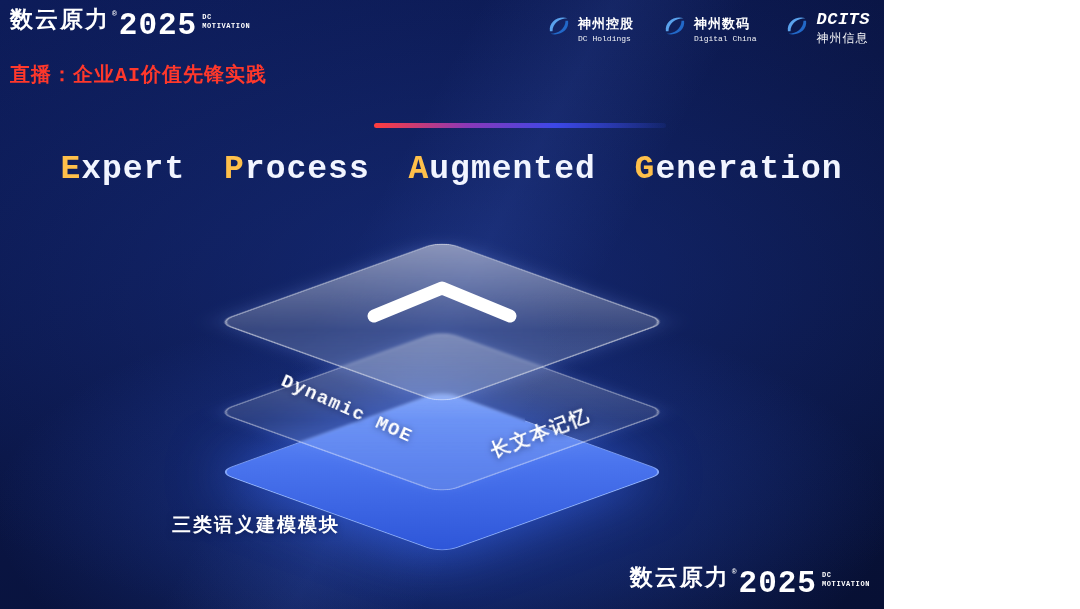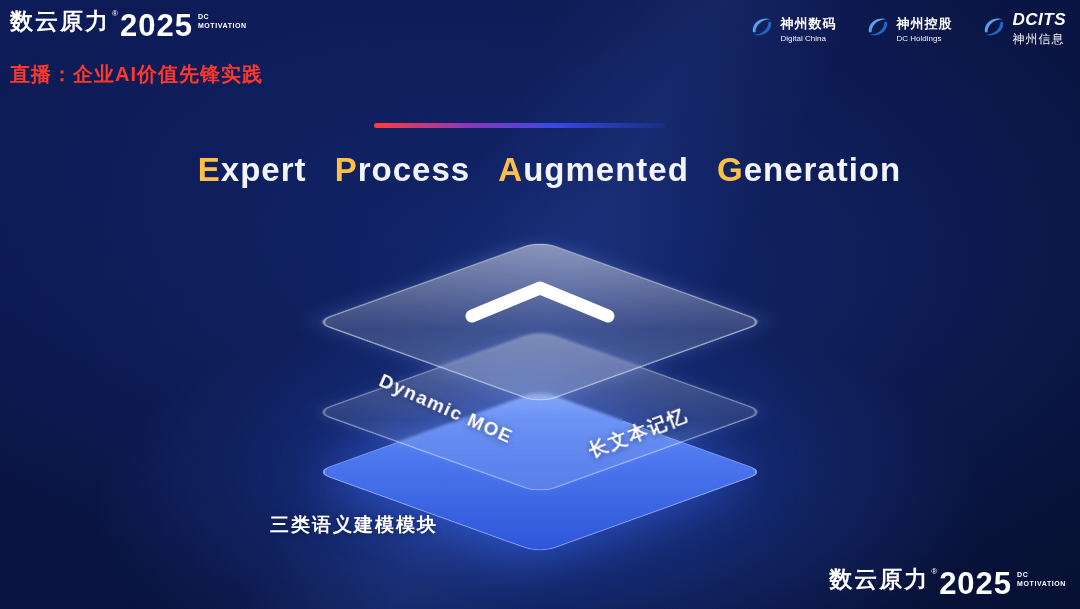--- a/index.html
+++ b/index.html
@@ -1,25 +1,26 @@
 <!DOCTYPE html>
 <html><head>
 <meta charset="utf-8">
 <style>
   * { margin:0; padding:0; box-sizing:border-box; }
   html,body { width:1080px; height:609px; }
   body { font-family:"Liberation Sans","DejaVu Sans",sans-serif; }
 
   .slide{
-    position:relative; width:1080px; height:609px; overflow:hidden;
+    position:relative; width:884px; height:609px; overflow:hidden;
     background:
       radial-gradient(ellipse 640px 300px at 50% 84%, rgba(48,92,225,0.42), rgba(48,92,225,0) 70%),
       radial-gradient(ellipse 920px 500px at 52% 46%, rgba(32,62,165,0.45), rgba(32,62,165,0) 72%),
       linear-gradient(155deg,#0d1c5a 0%,#0a1544 45%,#071034 100%);
     color:#fff;
+    font-family:Liberation Mono, monospace;
   }
   .bg-streak{ position:absolute; inset:0;
     background:linear-gradient(118deg, rgba(0,0,0,0) 40%, rgba(95,135,255,0.10) 51%, rgba(0,0,0,0) 62%);
   }
 
   
   .brand{ display:flex; align-items:flex-start; color:#fff; line-height:1; }
   .brand-cn{ font-size:23px; font-weight:900; letter-spacing:2px; }
   .brand-reg{ font-size:8px; vertical-align:top; margin:0 2px; }
   .brand-year{ font-size:31px; font-weight:800; letter-spacing:1px; }
@@ -92,34 +93,34 @@
 
   <div class="partners">
     <div class="partner">
       <span>
         <svg viewBox="0 0 40 40" width="26" height="26">
           <path d="M6 28 C4 14 18 4 33 8 C21 8 10 16 10 28 Z" fill="#5aa2ec"></path>
           <path d="M34 12 C36 26 22 36 7 32 C19 32 30 24 30 12 Z" fill="#2268c8"></path>
         </svg>
       </span>
       <span class="p-text">
-        <span class="p-name">神州数码</span>
-        <span class="p-sub">Digital China</span>
+        <span class="p-name">神州控股</span>
+        <span class="p-sub">DC Holdings</span>
       </span>
     </div>
     <div class="partner">
       <span>
         <svg viewBox="0 0 40 40" width="26" height="26">
           <path d="M6 28 C4 14 18 4 33 8 C21 8 10 16 10 28 Z" fill="#5aa2ec"></path>
           <path d="M34 12 C36 26 22 36 7 32 C19 32 30 24 30 12 Z" fill="#2268c8"></path>
         </svg>
       </span>
       <span class="p-text">
-        <span class="p-name">神州控股</span>
-        <span class="p-sub">DC Holdings</span>
+        <span class="p-name">神州数码</span>
+        <span class="p-sub">Digital China</span>
       </span>
     </div>
     <div class="partner">
       <span>
         <svg viewBox="0 0 40 40" width="26" height="26">
           <path d="M6 28 C4 14 18 4 33 8 C21 8 10 16 10 28 Z" fill="#5aa2ec"></path>
           <path d="M34 12 C36 26 22 36 7 32 C19 32 30 24 30 12 Z" fill="#2268c8"></path>
         </svg>
       </span>
       <span class="p-text">

